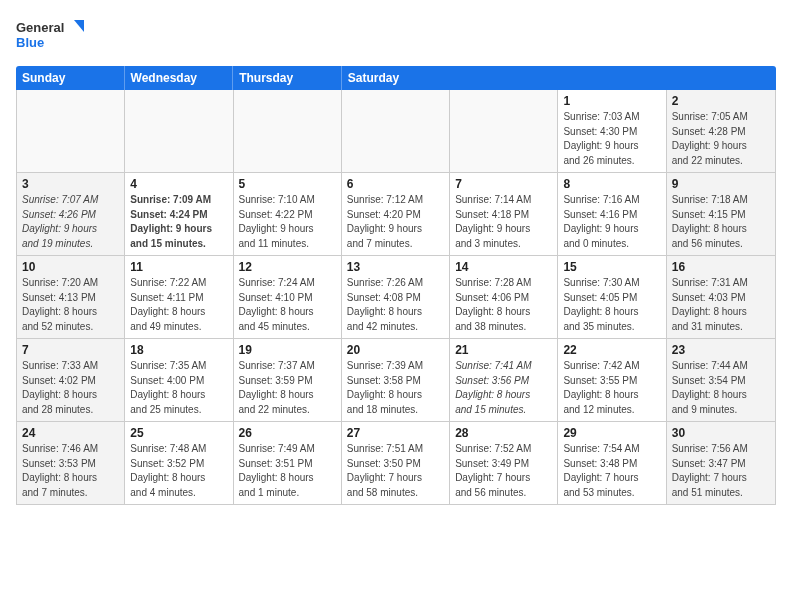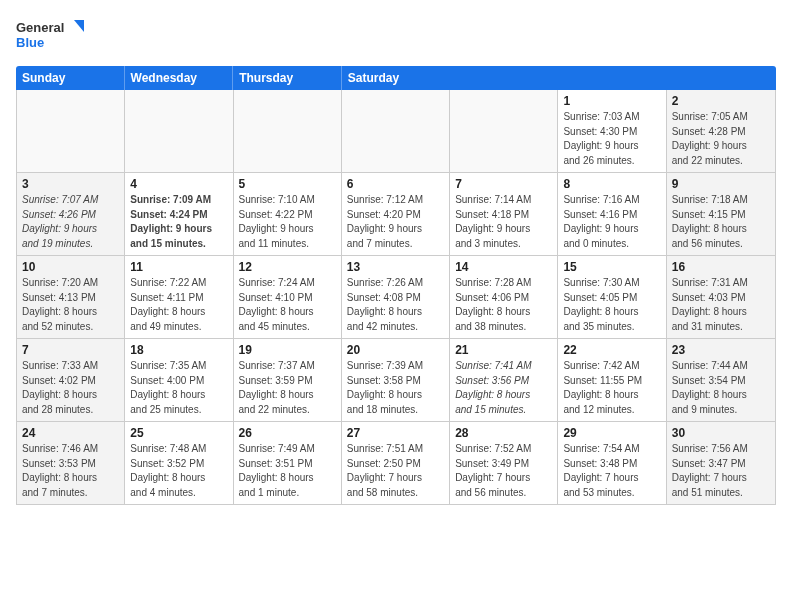--- a/index.html
+++ b/index.html
@@ -280,21 +280,21 @@
           <div class="cal-cell">
             <div class="day-num">21</div>
             <div class="day-info" style="white-space: pre-line; font-style: italic;">Sunrise: 7:41 AM
 Sunset: 3:56 PM
 Daylight: 8 hours
 and 15 minutes.</div>
           </div>
           <div class="cal-cell">
             <div class="day-num">22</div>
             <div class="day-info" style="white-space: pre-line;">Sunrise: 7:42 AM
-Sunset: 11:55 PM
+Sunset: 3:55 PM
 Daylight: 8 hours
 and 12 minutes.</div>
           </div>
           <div class="cal-cell shaded">
             <div class="day-num">23</div>
             <div class="day-info" style="white-space: pre-line;">Sunrise: 7:44 AM
 Sunset: 3:54 PM
 Daylight: 8 hours
 and 9 minutes.</div>
           </div>
@@ -317,21 +317,21 @@
           <div class="cal-cell">
             <div class="day-num">26</div>
             <div class="day-info" style="white-space: pre-line;">Sunrise: 7:49 AM
 Sunset: 3:51 PM
 Daylight: 8 hours
 and 1 minute.</div>
           </div>
           <div class="cal-cell">
             <div class="day-num">27</div>
             <div class="day-info" style="white-space: pre-line;">Sunrise: 7:51 AM
-Sunset: 2:50 PM
+Sunset: 3:50 PM
 Daylight: 7 hours
 and 58 minutes.</div>
           </div>
           <div class="cal-cell">
             <div class="day-num">28</div>
             <div class="day-info" style="white-space: pre-line;">Sunrise: 7:52 AM
 Sunset: 3:49 PM
 Daylight: 7 hours
 and 56 minutes.</div>
           </div>

